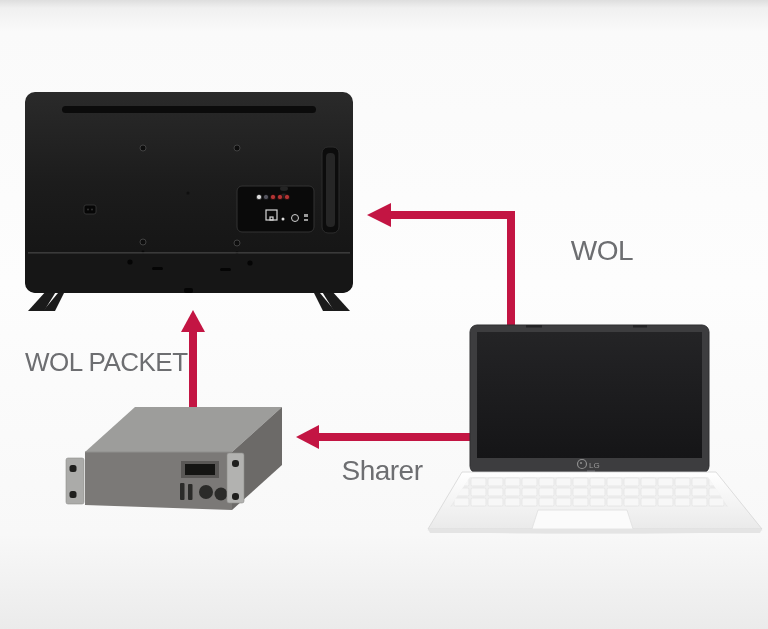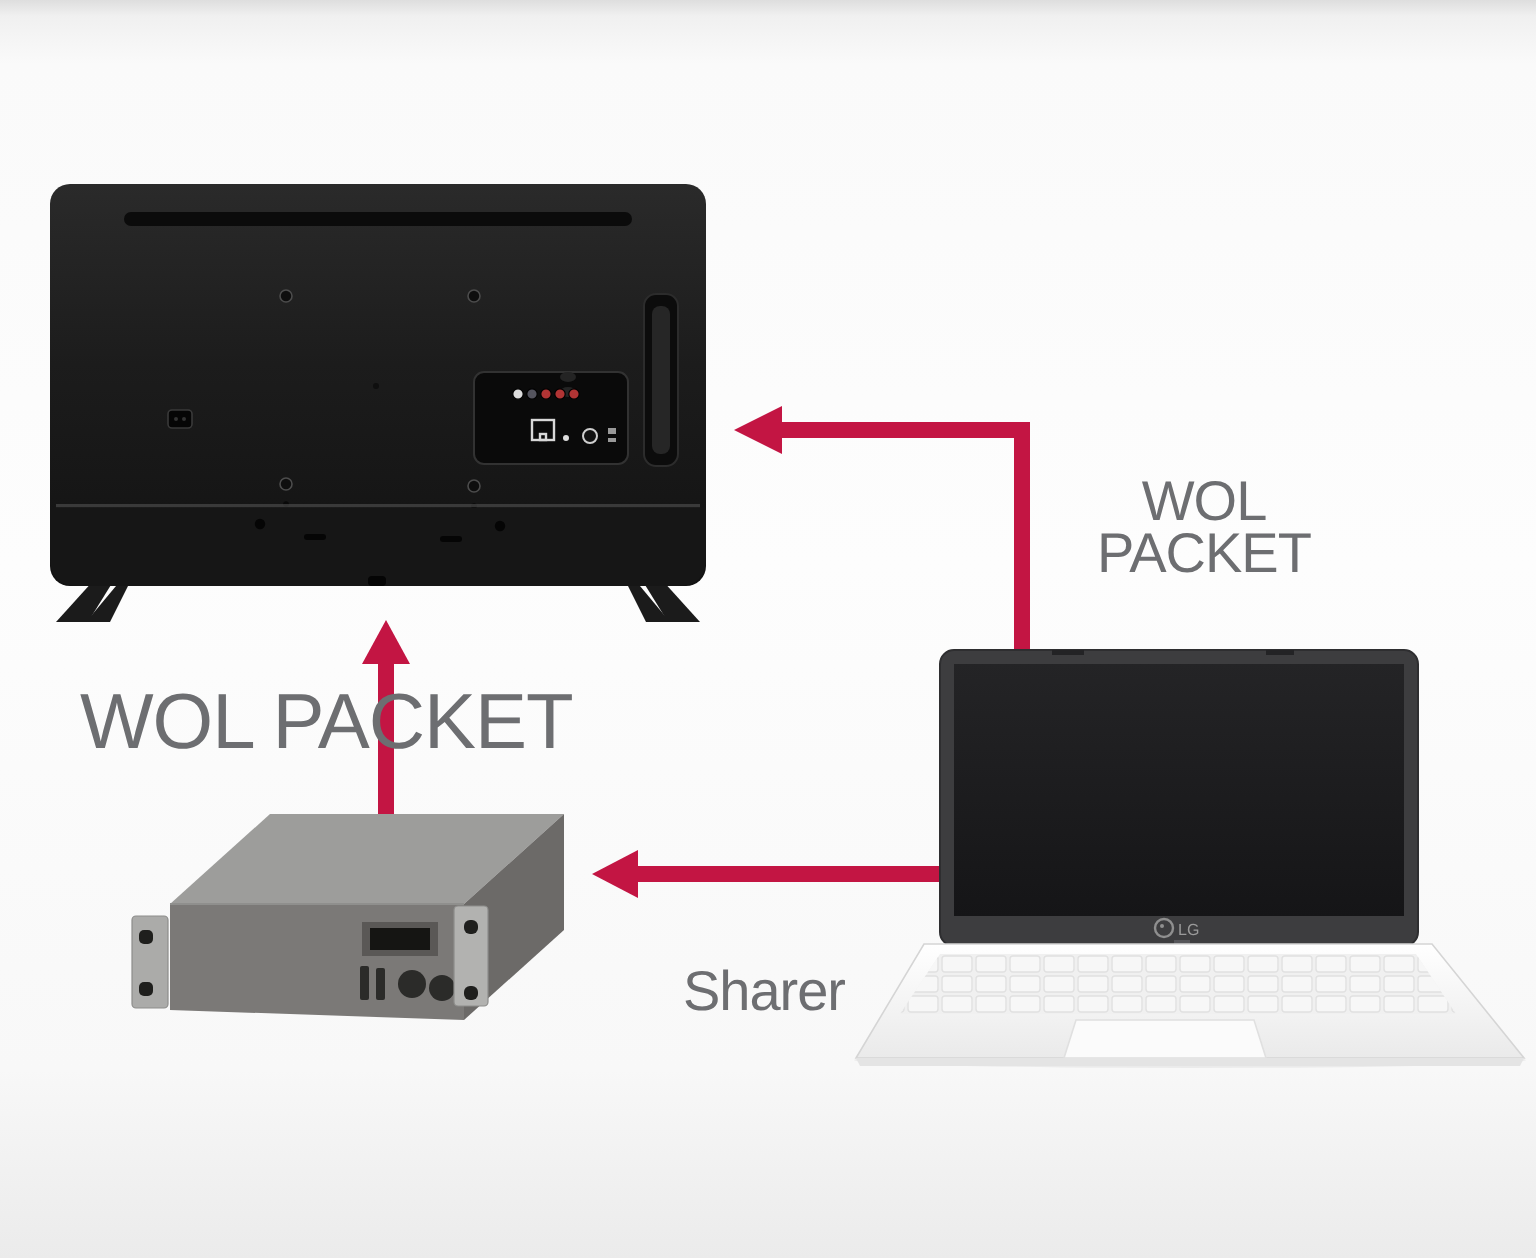--- a/index.html
+++ b/index.html
@@ -187,26 +187,25 @@
 
     <g>
       <polygon points="38,156 292,156 338,213 4,213" fill="url(#deckGrad)" stroke="#d5d5d5" stroke-width="0.8"></polygon>
       <polygon points="46,161 284,161 304,191 26,191" fill="#f0f0f0"></polygon>
       <polygon points="46,161 284,161 304,191 26,191" fill="url(#keysPat)"></polygon>
       <polygon points="114,194 203,194 209,213 108,213" fill="#fbfbfb" stroke="#e0e0e0" stroke-width="0.8"></polygon>
       <path d="M4,213 L338,213 L336,217 L6,217 Z" fill="#e4e4e4"></path>
     </g>
   </svg>
 
-  <div class="flow-label" style="left:28px;top:349px;font-size:39px;">
+  <div class="flow-label" style="left:13px;top:349px;font-size:26px;">
     <span>WOL PACKET</span>
   </div>
 
   <div class="flow-label center" style="left:515px;top:238px;width:150px;">
     <span>WOL</span>
-    <span>PACKET</span>
   </div>
 
-  <div class="flow-label center" style="left:295px;top:482px;width:150px;line-height:27px;">
+  <div class="flow-label center" style="left:295px;top:457px;width:150px;line-height:27px;">
     <span>Sharer</span>
   </div>
 
 </div>
 
 </body></html>

